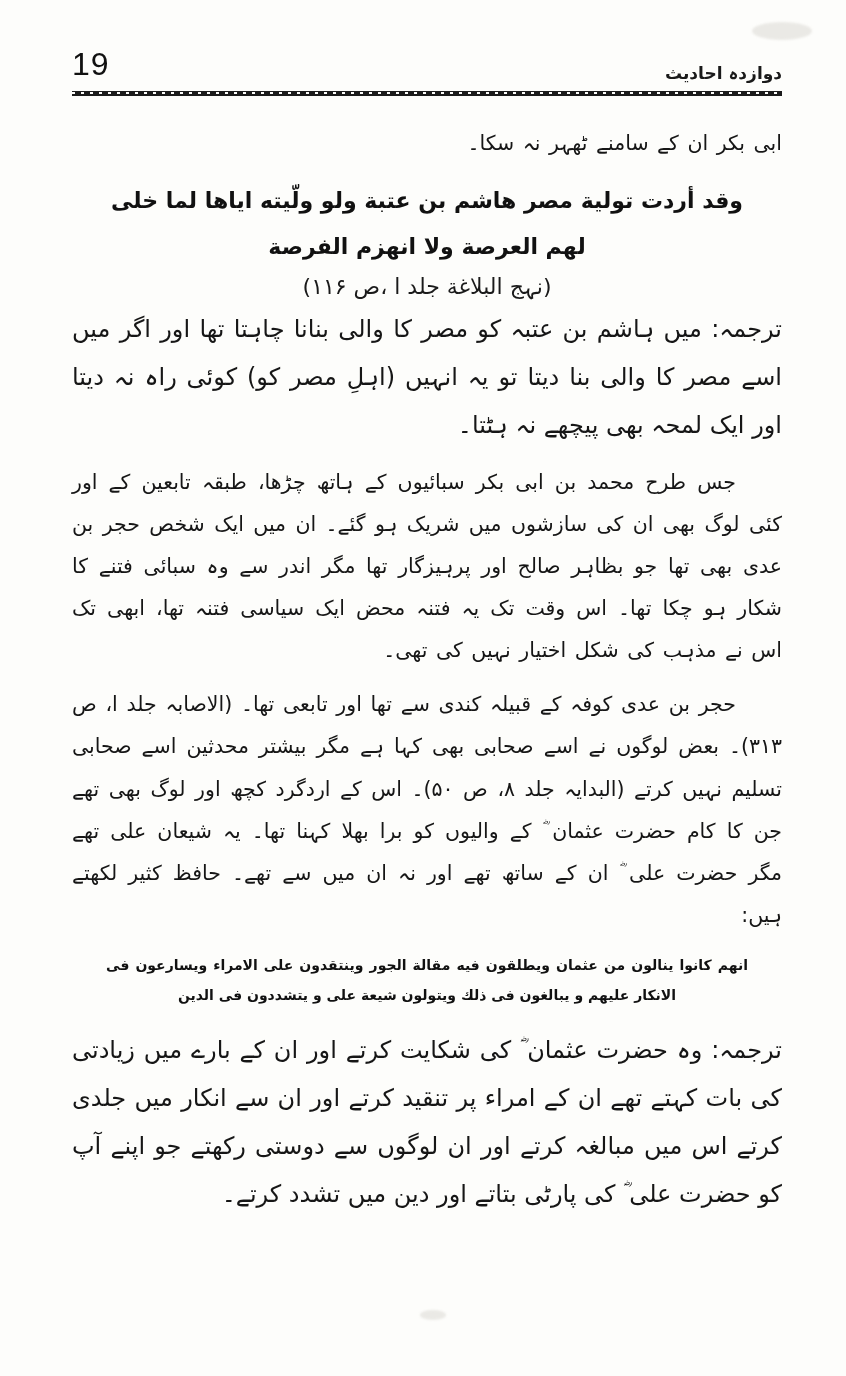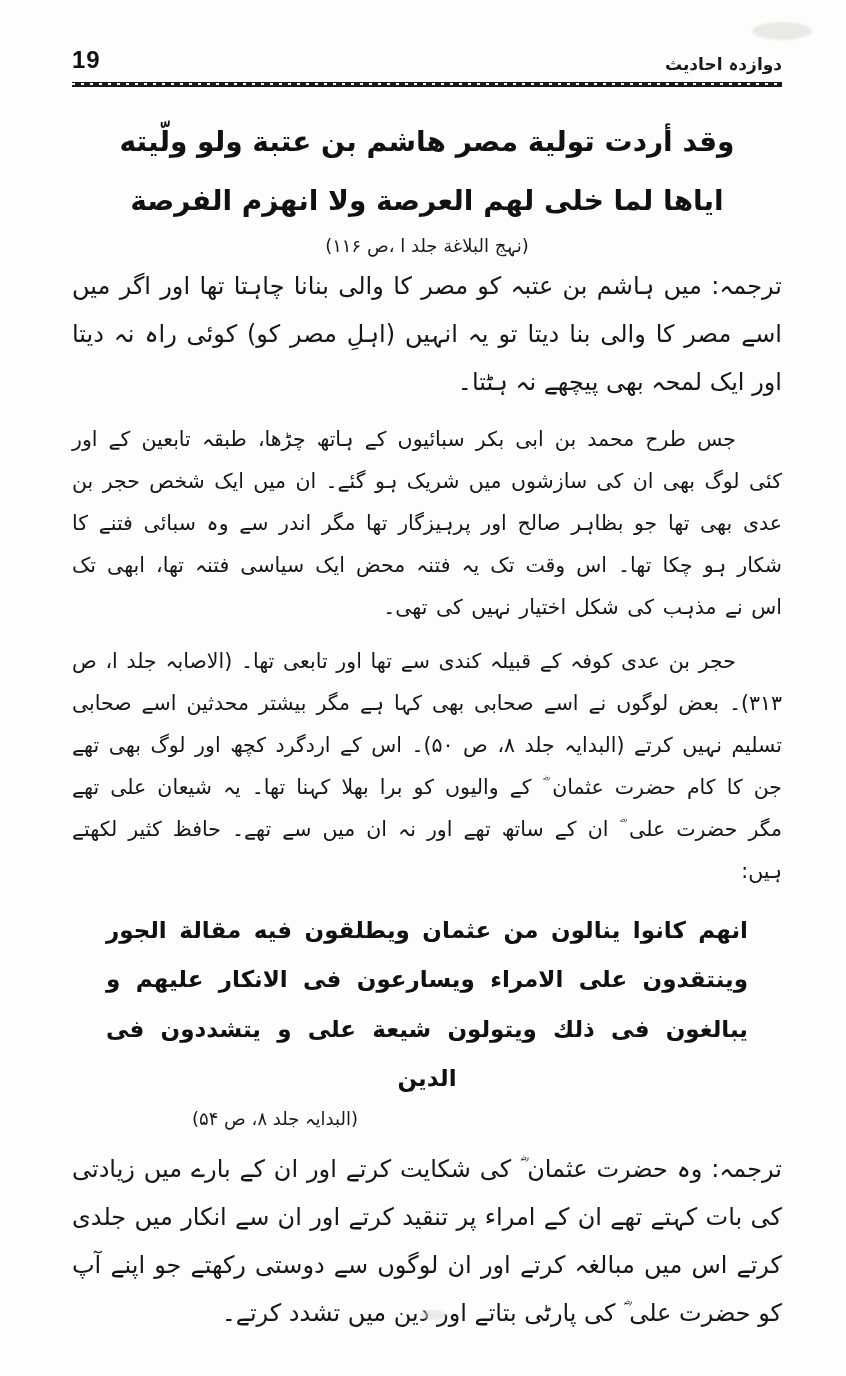--- a/index.html
+++ b/index.html
@@ -35,22 +35,22 @@
   .book-title {
     font-family: "DejaVu Sans", sans-serif;
     font-size: 17px;
     letter-spacing: 1px;
     color: #1a1a1a;
     font-weight: 600;
     padding-left: 20px;
     white-space: nowrap;
   }
   .page-number {
-    font-size: 24px;
-    font-weight: 700;
+    font-size: 32px;
+    font-weight: 400;
     color: #111;
     font-family: "Liberation Sans", sans-serif;
     letter-spacing: 1px;
     text-align: right;
   }
   .rule {
     margin-top: 8px;
     height: 5px;
     background: #1b1b1b;
     width: 100%;
@@ -75,41 +75,41 @@
     line-height: 2.05;
     color: #161616;
     text-align: justify;
     text-align-last: right;
     word-spacing: 2px;
   }
   .urdu.indent { text-indent: 46px; }
 
   .arabic {
     font-family: "DejaVu Sans", sans-serif;
-    font-size: 28px;
+    font-size: 22px;
     line-height: 2.1;
     color: #111;
     text-align: center;
     margin: 14px 0 4px 0;
     padding: 0 18px;
     direction: rtl;
     font-weight: 600;
   }
   .arabic.block2 {
-    font-size: 23px;
+    font-size: 14px;
     text-align: justify;
     text-align-last: center;
     line-height: 2.15;
     padding: 0 34px;
     font-weight: 600;
   }
   .ref {
     direction: rtl;
     text-align: center;
-    font-size: 18px;
+    font-size: 22px;
     margin: 2px 0 6px 0;
     color: #1a1a1a;
   }
   .trans {
     font-size: 24px;
     line-height: 2.0;
     text-align: justify;
     text-align-last: right;
     direction: rtl;
     color: #161616;
@@ -134,34 +134,34 @@
 <div class="page">
 
   <div class="header">
     <div class="book-title">دوازدہ احادیث</div>
     <div class="page-number">19</div>
   </div>
   <div class="rule"></div>
 
   <div class="content">
 
+    <div class="urdu" style="text-align:right;">ابی بکر ان کے سامنے ٹھہر نہ سکا۔</div>
 
     <div class="arabic">وقد أردت تولیة مصر هاشم بن عتبة ولو ولّیته ایاها لما خلی لهم العرصة ولا انهزم الفرصة</div>
 
     <div class="ref">(نہج البلاغة جلد ا ،ص ۱۱۶)</div>
 
     <div class="trans">ترجمہ: میں ہاشم بن عتبہ کو مصر کا والی بنانا چاہتا تھا اور اگر میں اسے مصر کا والی بنا دیتا تو یہ انہیں (اہلِ مصر کو) کوئی راہ نہ دیتا اور ایک لمحہ بھی پیچھے نہ ہٹتا۔</div>
 
     <div class="urdu indent para">جس طرح محمد بن ابی بکر سبائیوں کے ہاتھ چڑھا، طبقہ تابعین کے اور کئی لوگ بھی ان کی سازشوں میں شریک ہو گئے۔ ان میں ایک شخص حجر بن عدی بھی تھا جو بظاہر صالح اور پرہیزگار تھا مگر اندر سے وہ سبائی فتنے کا شکار ہو چکا تھا۔ اس وقت تک یہ فتنہ محض ایک سیاسی فتنہ تھا، ابھی تک اس نے مذہب کی شکل اختیار نہیں کی تھی۔</div>
 
     <div class="urdu indent para">حجر بن عدی کوفہ کے قبیلہ کندی سے تھا اور تابعی تھا۔ (الاصابہ جلد ا، ص ۳۱۳)۔ بعض لوگوں نے اسے صحابی بھی کہا ہے مگر بیشتر محدثین اسے صحابی تسلیم نہیں کرتے (البدایہ جلد ۸، ص ۵۰)۔ اس کے اردگرد کچھ اور لوگ بھی تھے جن کا کام حضرت عثمان ؓ کے والیوں کو برا بھلا کہنا تھا۔ یہ شیعان علی تھے مگر حضرت علی ؓ ان کے ساتھ تھے اور نہ ان میں سے تھے۔ حافظ کثیر لکھتے ہیں:</div>
 
     <div class="arabic block2">انهم کانوا ینالون من عثمان ویطلقون فیه مقالة الجور وینتقدون علی الامراء ویسارعون فی الانکار علیهم و یبالغون فی ذلك ویتولون شیعة علی و یتشددون فی الدین</div>
 
-    <div class="ref" style="text-align:left; padding-left:120px;">(البدایہ جلد ۸، ص ۵۴)</div>
 
     <div class="trans small-gap">ترجمہ: وہ حضرت عثمان ؓ کی شکایت کرتے اور ان کے بارے میں زیادتی کی بات کہتے تھے ان کے امراء پر تنقید کرتے اور ان سے انکار میں جلدی کرتے اس میں مبالغہ کرتے اور ان لوگوں سے دوستی رکھتے جو اپنے آپ کو حضرت علی ؓ کی پارٹی بتاتے اور دین میں تشدد کرتے۔</div>
 
   </div>
 
   <div class="smudge" style="width:60px;height:18px;top:22px;right:34px;"></div>
   <div class="smudge" style="width:26px;height:10px;top:1310px;left:420px;"></div>
 </div>
 
 </body></html>

